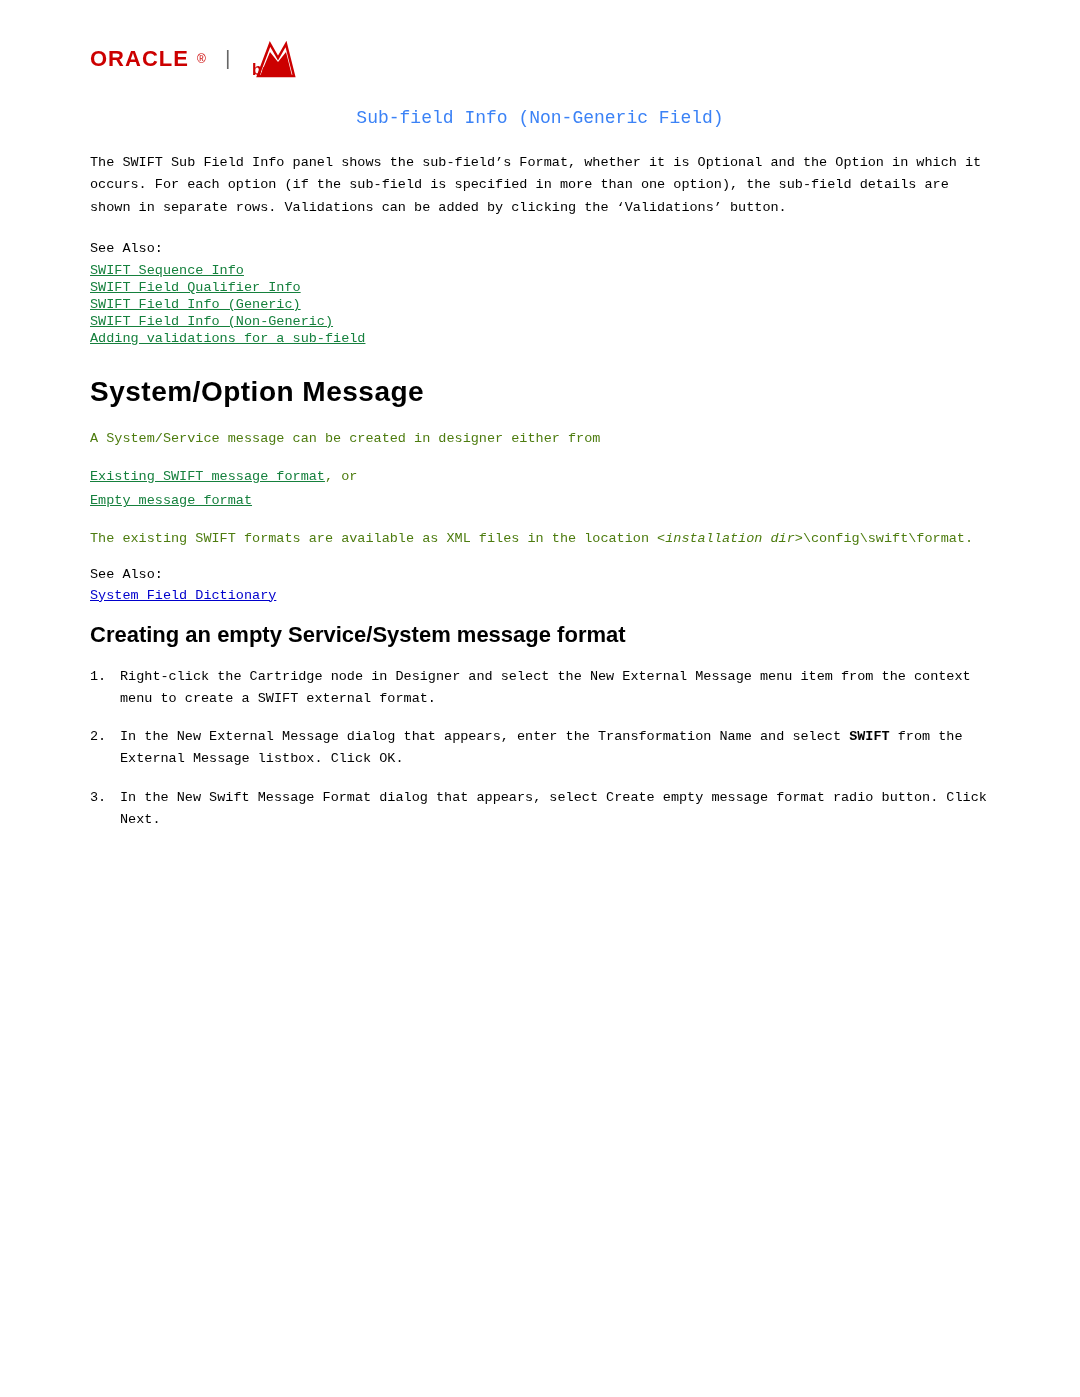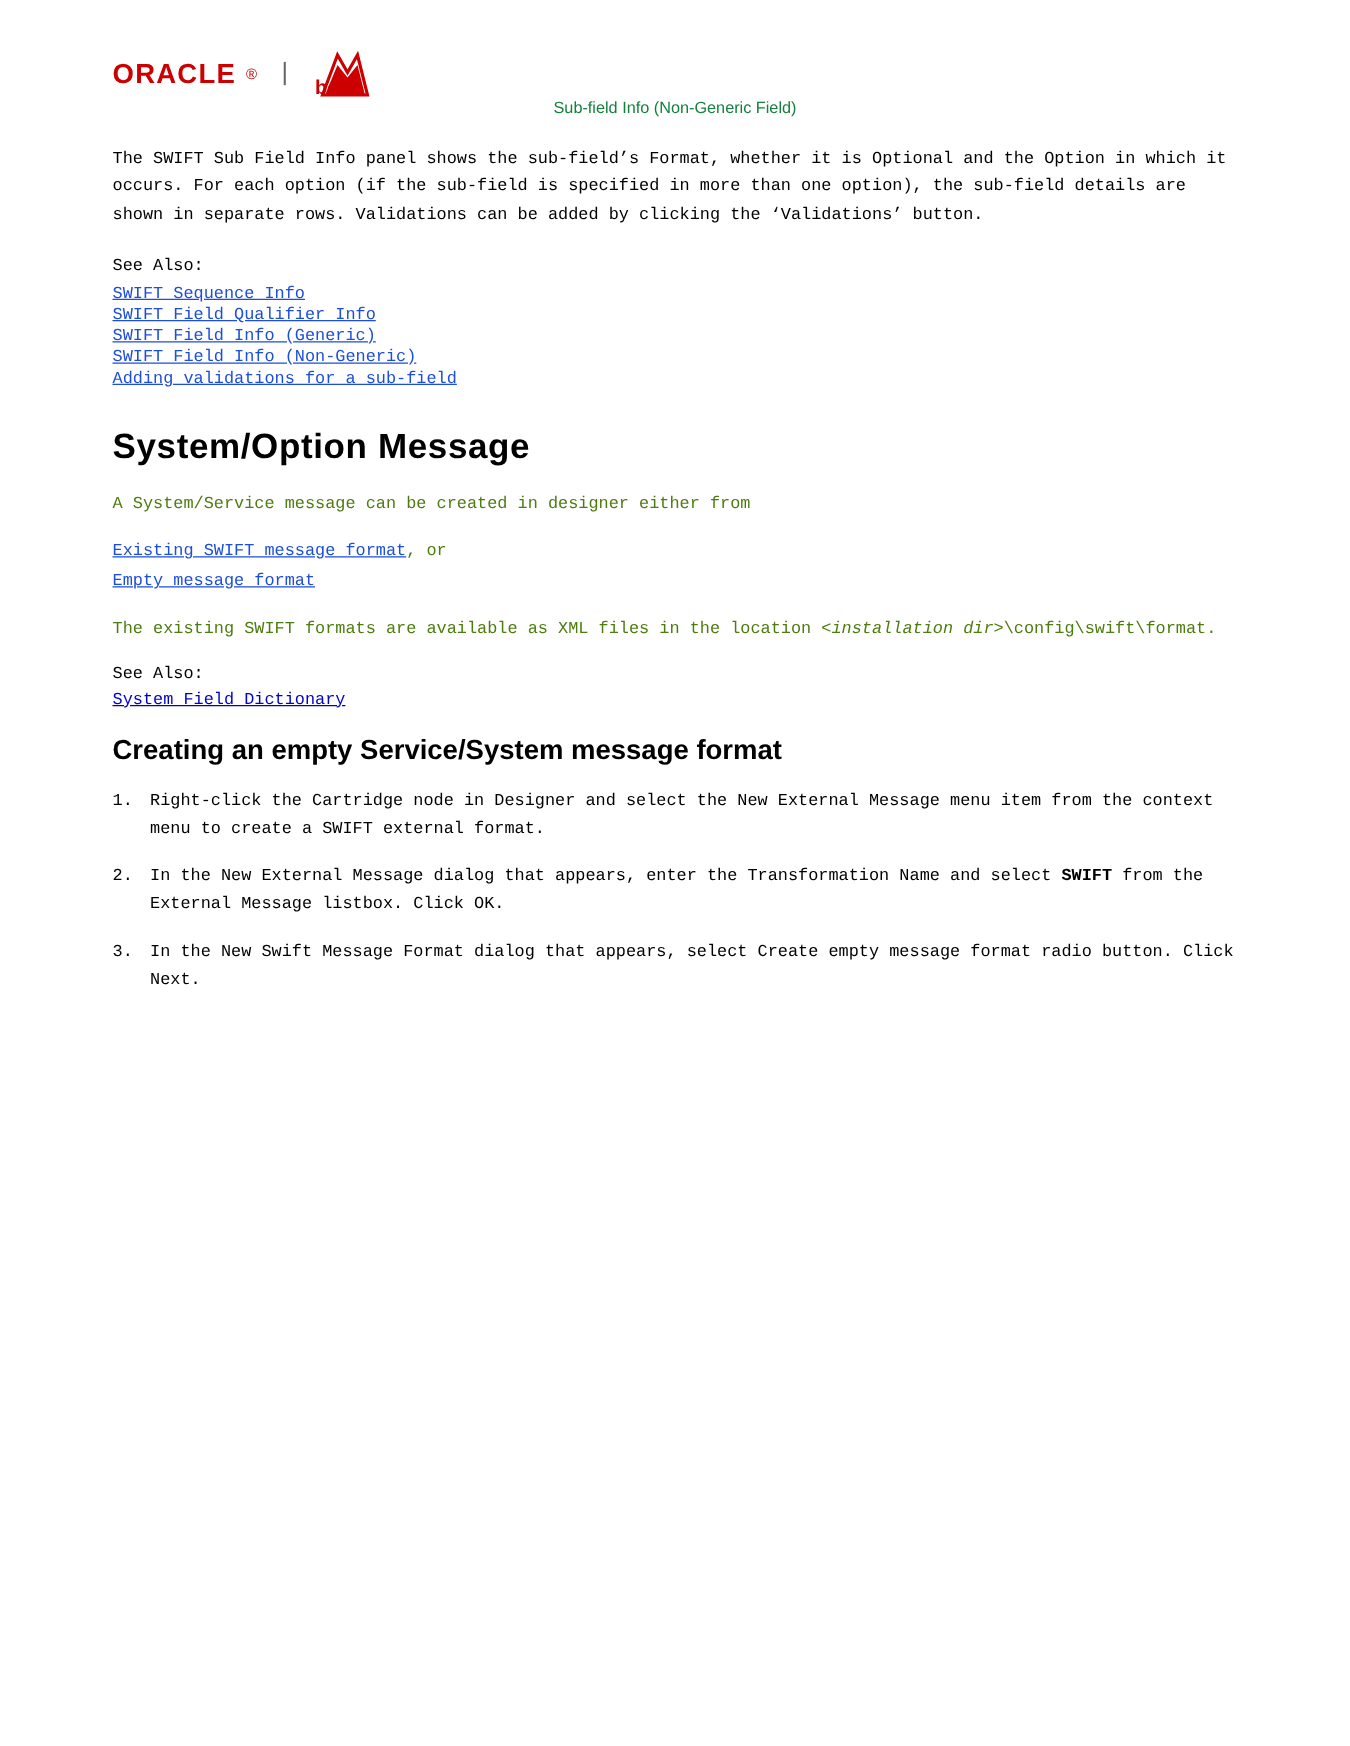--- a/index.html
+++ b/index.html
@@ -21,20 +21,21 @@
     .page-container {
       width: 1080px;
       min-height: 1397px;
       background: #ffffff;
       padding: 30px 90px 60px 90px;
     }
 
     .header {
       display: flex;
       align-items: center;
+      margin-bottom: 30px;
       padding-top: 10px;
     }
 
     .oracle-logo {
       display: flex;
       align-items: center;
       gap: 8px;
     }
 
     .oracle-text {
@@ -46,24 +47,24 @@
     }
 
     .divider-line {
       color: #666;
       font-size: 20px;
       margin: 0 8px;
     }
 
     .subtitle-center {
       text-align: center;
-      font-size: 13px;
-      color: #15803d;
+      font-size: 18px;
+      color: #3b82f6;
       margin-bottom: 24px;
-      font-family: Liberation Sans, sans-serif;
+      font-family: Liberation Mono, monospace;
     }
 
     .main-paragraph {
       font-family: 'Courier New', Courier, monospace;
       font-size: 13.5px;
       line-height: 1.65;
       margin-bottom: 22px;
       color: #000;
     }
 
@@ -78,21 +79,21 @@
       list-style: none;
       margin-bottom: 30px;
     }
 
     .links-list li {
       margin-bottom: 1px;
     }
 
     .links-list li a,
     .inline-link {
-      color: #1d4ed8;
+      color: #15803d;
       text-decoration: underline;
       font-family: 'Courier New', Courier, monospace;
       font-size: 13.5px;
       cursor: pointer;
     }
 
     .section-heading {
       font-family: Arial, sans-serif;
       font-size: 28px;
       font-weight: bold;

